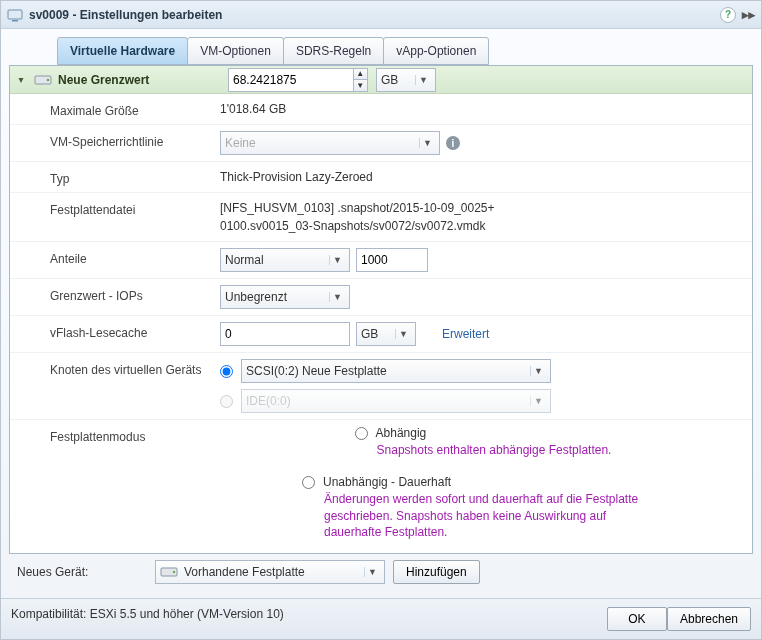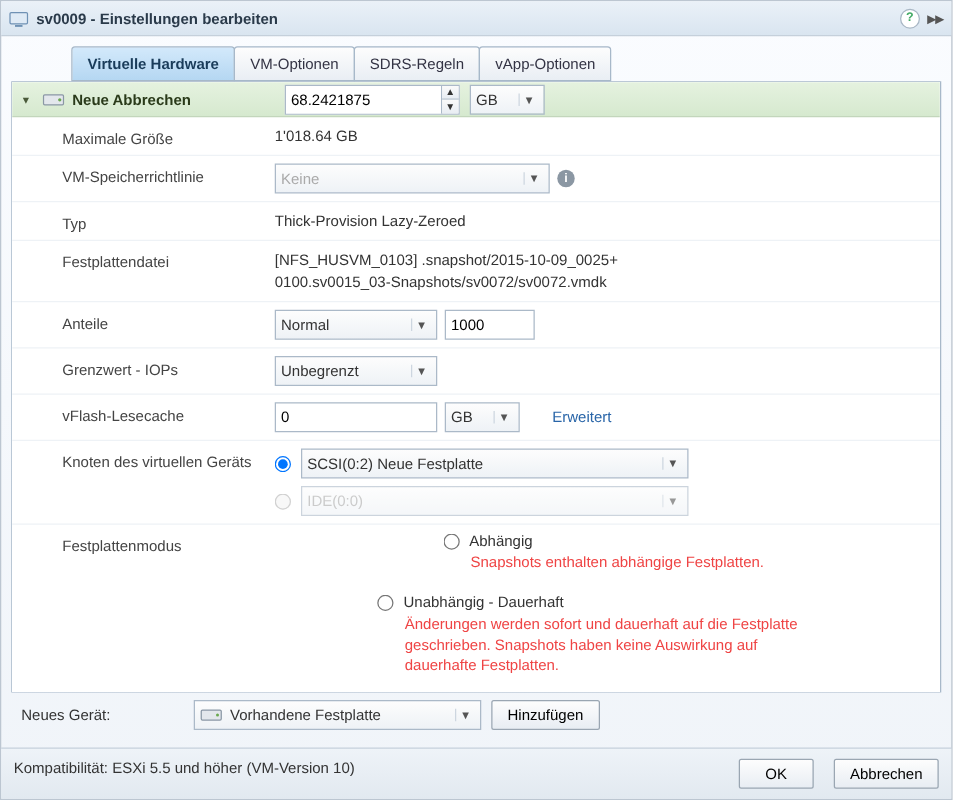--- a/index.html
+++ b/index.html
@@ -36,27 +36,27 @@
   .select .sel-arrow { width:16px; border-left:1px solid #cdd6e0; text-align:center; font-size:9px; color:#555; }
   .info-icon { width:14px; height:14px; border-radius:50%; background:#8b97a3; color:#fff; display:flex; align-items:center; justify-content:center; font-size:10px; font-weight:bold; cursor:pointer; }
   .static-text { color:#333; font-size:12px; word-break:break-all; line-height:1.5; }
   .text-input { height:24px; width:72px; border:1px solid #abb9c8; padding:2px 4px; font-size:12px; }
   .link { color:#2965a8; cursor:pointer; font-size:12px; }
   .radio-row { display:flex; align-items:center; gap:8px; }
   .radio-row input[type=radio]{ margin-top:1px; }
   .radio-row.disabled { color:#999; }
   .mode-block { margin-bottom:10px; }
   .mode-title { font-size:12px; color:#333; }
-  .mode-desc { font-size:12px; color:#ef4444; margin-left:22px; margin-top:2px; line-height:1.4; max-width:340px; }
+  .mode-desc { font-size:12px; color:#a21caf; margin-left:22px; margin-top:2px; line-height:1.4; max-width:340px; }
   .footer-row { display:flex; align-items:center; padding:6px 8px; gap:8px; }
   .footer-label { font-size:12px; color:#333; width:130px; }
   .btn { height:24px; padding:0 12px; border:1px solid #9aa6b2; background:linear-gradient(#fdfdfd,#e8edf3); font-size:12px; cursor:pointer; border-radius:2px; }
   .bottom-bar { border-top:1px solid #c5d0db; background:linear-gradient(#eef3f8,#e2e9f0); padding:8px 10px; display:flex; align-items:flex-start; }
   .compat-text { font-size:12px; color:#333; }
-  .bottom-actions { margin-left:auto; display:flex; gap:16px; }
+  .bottom-actions { margin-left:auto; display:flex; gap:0; }
   .btn.primary { min-width:60px; }
   .disabled-sel { color:#aaa; }
   svg { display:block; }
 </style>
 </head>
 <body>
 
 <div class="window">
 
   <div class="titlebar">
@@ -84,21 +84,21 @@
     <div class="panel">
 
       <div class="section-header">
         <span class="toggle-arrow">▾</span>
         <span class="disk-icon">
           <svg width="18" height="14">
               <rect x="1" y="3" width="16" height="8" rx="1" fill="#e3e7ec" stroke="#8a97a5"></rect>
               <circle cx="14" cy="7" r="1.3" fill="#6aa84f"></circle>
             </svg>
         </span>
-        <span class="section-title">Neue Abbrechen</span>
+        <span class="section-title">Neue Grenzwert</span>
         <div class="spinner-box">
           <input type="text" value="68.2421875" style="">
           <div class="spinner-btns">
             <div>▲</div>
             <div>▼</div>
           </div>
         </div>
         <div style="width:8px"></div>
         <div class="select w60">
           <span class="sel-text">GB</span>

